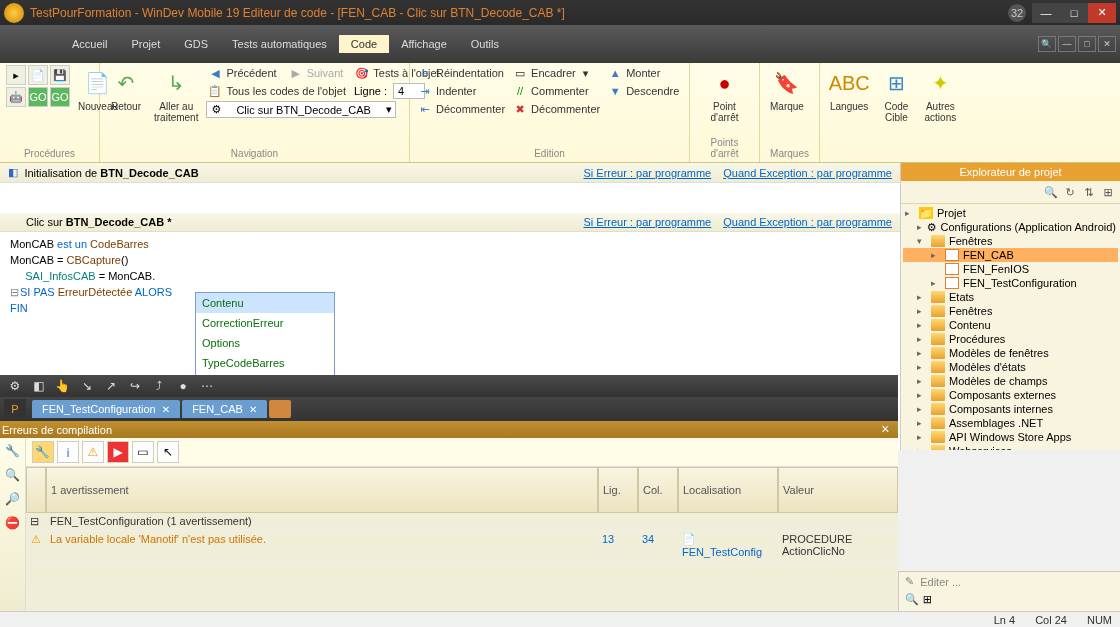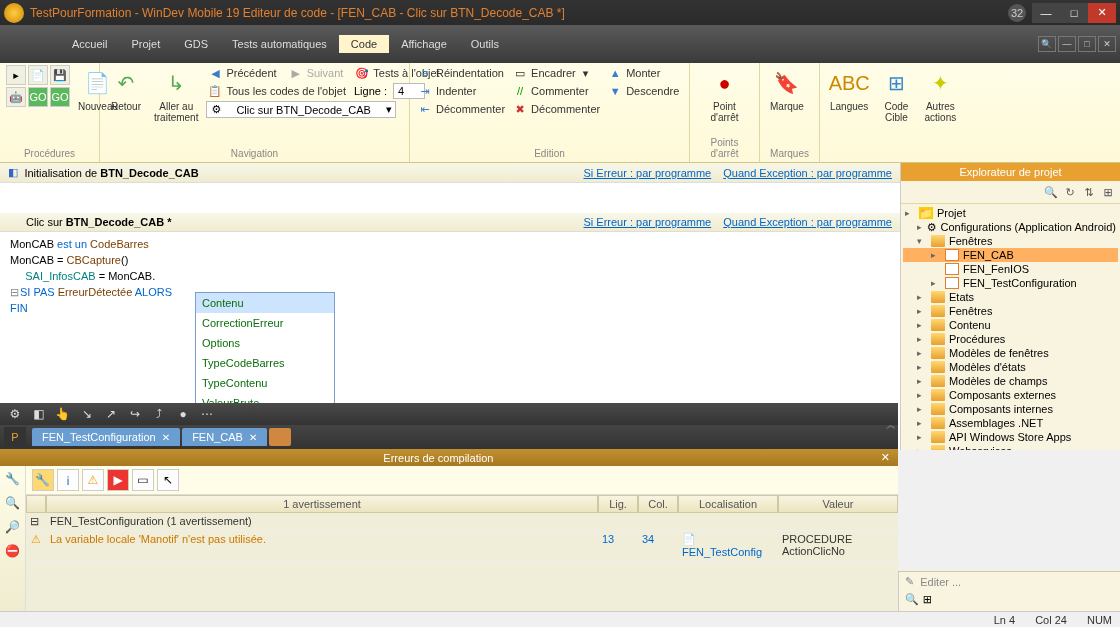--- a/index.html
+++ b/index.html
@@ -61,27 +61,27 @@
 .tico.folder{background:linear-gradient(#ffd870,#e8a030);border-radius:1px}
 .tico.win{background:#fff;border:1px solid #e08030}
 .bottom-panel{position:absolute;left:0;bottom:16px;width:898px;background:#f0eed8}
 .dbg-toolbar{height:22px;background:linear-gradient(#4a4a4a,#333);display:flex;align-items:center;gap:6px;padding:0 6px}
 .dbg-toolbar .dic{width:18px;height:18px;display:flex;align-items:center;justify-content:center;color:#ddd;font-size:12px}
 .tabs-row{height:24px;background:linear-gradient(#444,#333);display:flex;align-items:center;gap:2px;padding:0 4px}
 .tabs-row .ftab{background:#6a9dd0;color:#fff;padding:3px 10px;border-radius:2px 2px 0 0;display:flex;align-items:center;gap:6px;font-size:11px}
 .tabs-row .ftab .x{font-size:10px}
 .tabs-row .picon{width:22px;height:20px;background:#333;color:#e8a030;display:flex;align-items:center;justify-content:center;margin-right:4px}
 .err-panel{background:#f0eed8}
-.err-header{background:linear-gradient(#c09030,#a87820);color:#fff;text-align:center;padding:2px;font-size:11px;display:flex;align-items:center}
+.err-header{background:linear-gradient(#c09030,#a87820);color:#fff;text-align:left;padding:2px;font-size:11px;display:flex;align-items:center}
 .err-header .eh-text{flex:1}
 .err-header .eh-close{padding:0 6px}
 .err-tools{padding:3px 6px;display:flex;gap:3px;border-bottom:1px solid #ddd;align-items:center;background:#fffde8}
 .err-tools .et{width:22px;height:22px;border:1px solid #ccc;background:#fdfdfd;display:flex;align-items:center;justify-content:center;font-size:12px}
 .err-grid{display:grid;grid-template-columns:20px 1fr 40px 40px 100px 120px;font-size:11px}
-.err-grid .gh{background:linear-gradient(#f8f4e0,#ece4c0);border:1px solid #d0c8a0;padding:2px 4px;text-align:center;color:#555}
+.err-grid .gh{background:linear-gradient(#f8f4e0,#ece4c0);border:1px solid #d0c8a0;padding:16px 4px;color:#555}
 .err-grid .gc{padding:2px 4px;border-bottom:1px solid #eee;color:#333}
 .err-grid .gc.warn{color:#cc7700}
 .err-grid .gc.link{color:#0066cc}
 .left-gutter{width:26px;background:linear-gradient(#fffde8,#f0ecd0);border-right:1px solid #ddd;display:flex;flex-direction:column;gap:6px;padding:4px 0;align-items:center}
 .left-gutter .lg{width:18px;height:18px;display:flex;align-items:center;justify-content:center;font-size:12px}
 .right-bottom{position:absolute;right:0;bottom:16px;width:222px;height:40px;background:#f8f4e0;border-top:1px solid #d0c8a0;border-left:1px solid #ccc}
 .rb-edit{padding:3px 6px;display:flex;align-items:center;gap:6px;color:#888}
 .rb-icons{padding:2px 6px;display:flex;gap:4px}
 .statusbar{position:absolute;bottom:0;left:0;right:0;height:16px;background:#f0f0f0;border-top:1px solid #ccc;display:flex;align-items:center;justify-content:flex-end;padding:0 8px;font-size:11px;color:#333;gap:20px}
 .chevron-collapse{position:absolute;right:224px;top:418px;color:#888;font-size:10px}

